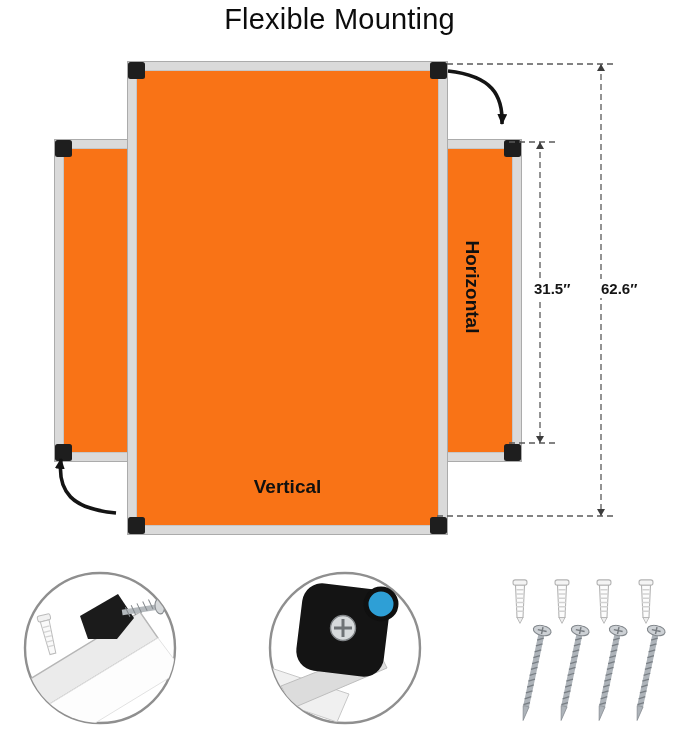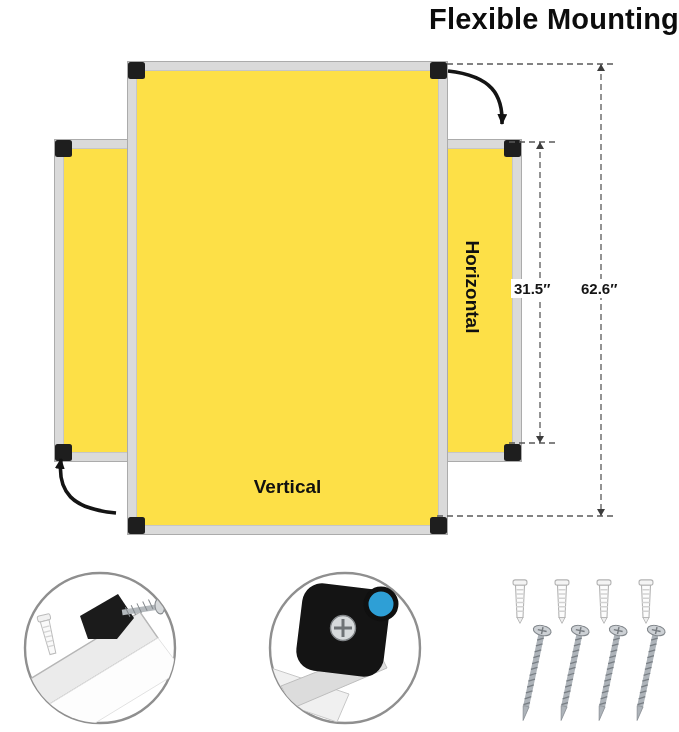--- a/index.html
+++ b/index.html
@@ -6,26 +6,26 @@
   body {
     width: 679px; height: 732px;
     background: #ffffff;
     font-family: "Liberation Sans", sans-serif;
     position: relative; overflow: hidden;
   }
   .stage { position: absolute; inset: 0; }
 
   .title {
     position: absolute; top: 3px; left: 0; width: 100%;
-    text-align: right; font-size: 29px; font-weight: 700;
+    text-align: center; font-size: 29px; font-weight: 400;
     color: #0c0c0c; letter-spacing: 0.2px;
   }
 
   .board {
-    position: absolute; background: #fde047;
+    position: absolute; background: #f97316;
     border: 8px solid #dadada;
     outline: 1px solid #ababab;
     box-shadow: inset 0 0 0 1px #c6c6c6;
   }
   .board-horizontal { left: 55px; top: 140px; width: 450px; height: 305px; z-index: 1; }
   .board-vertical   { left: 128px; top: 62px; width: 303px; height: 456px; z-index: 2; }
 
   .cap {
     position: absolute; width: 17px; height: 17px;
     background: #1e1e1e; border-radius: 2.5px;
@@ -37,21 +37,21 @@
 
   .board-label { position: absolute; font-size: 19px; font-weight: 700; color: #101010; z-index: 4; }
   .label-vertical { left: 0; right: 0; bottom: 28px; text-align: center; }
   .label-horizontal {
     left: 402px; top: 274px; width: 140px; height: 26px; line-height: 26px;
     text-align: center; transform: rotate(90deg); transform-origin: 50% 50%;
   }
 
   .dim-label {
     position: absolute; z-index: 4; background: #ffffff;
-    font-size: 15px; font-weight: 700; color: #151515; padding: 1px 3px;
+    font-size: 15px; font-weight: 700; color: #151515; padding: 1px 3px; margin-left: 20px;
   }
   .dim-31 { left: 511px; top: 279px; }
   .dim-39 { left: 578px; top: 279px; }
 
   .overlay { position: absolute; left: 0; top: 0; z-index: 3; pointer-events: none; }
 
   .detail { position: absolute; width: 160px; height: 160px; z-index: 1; }
   .c1 { left: 20px;  top: 568px; }
   .c2 { left: 265px; top: 568px; }
 

